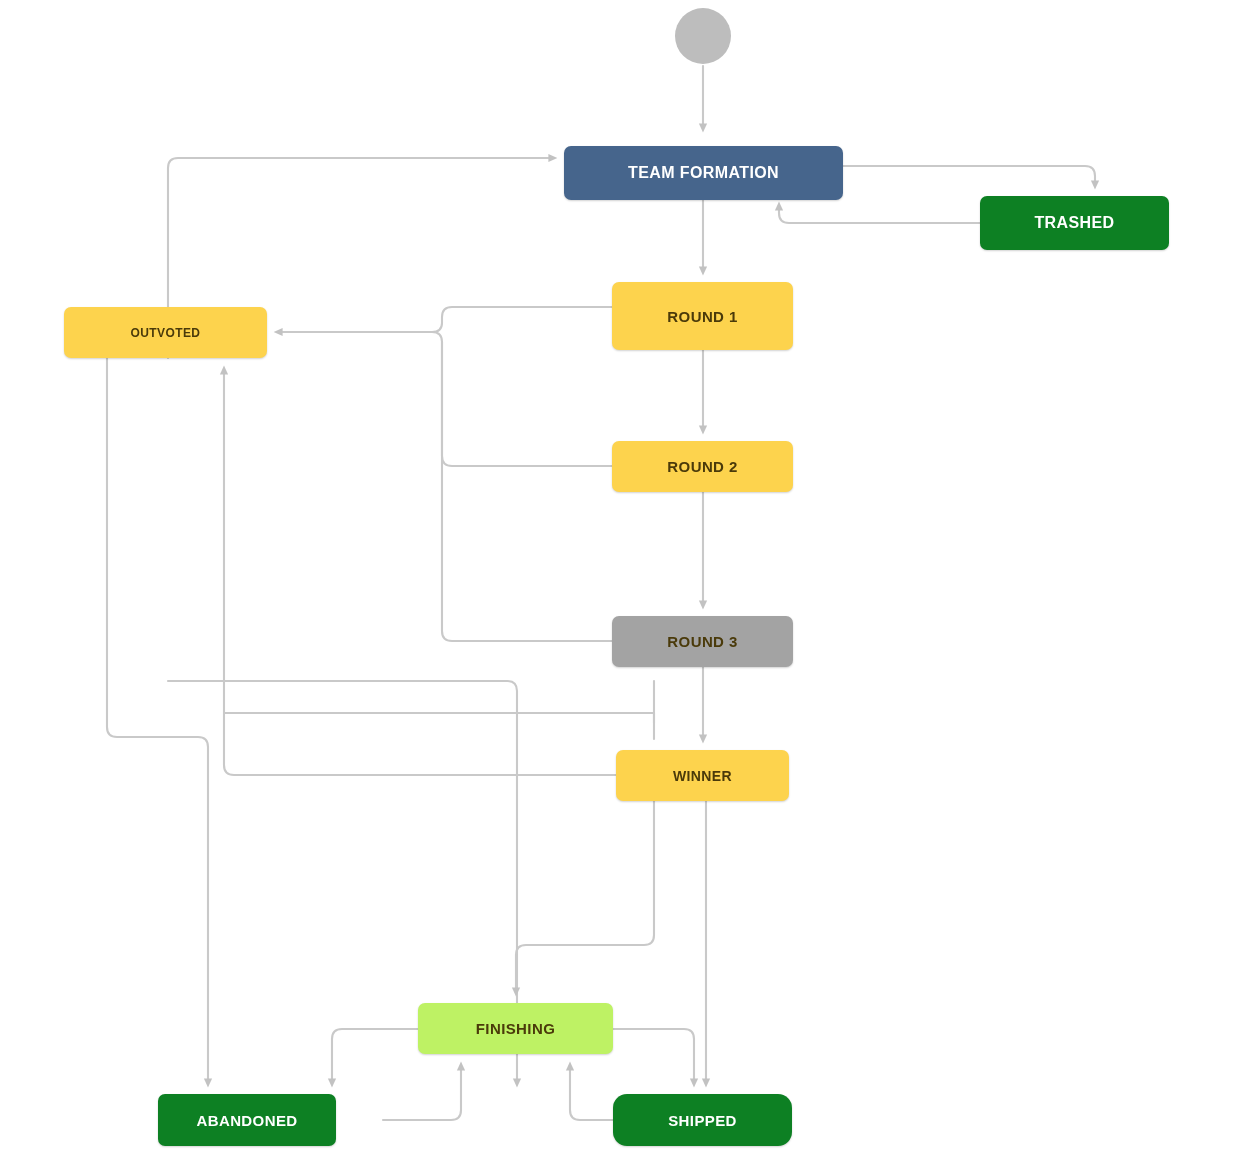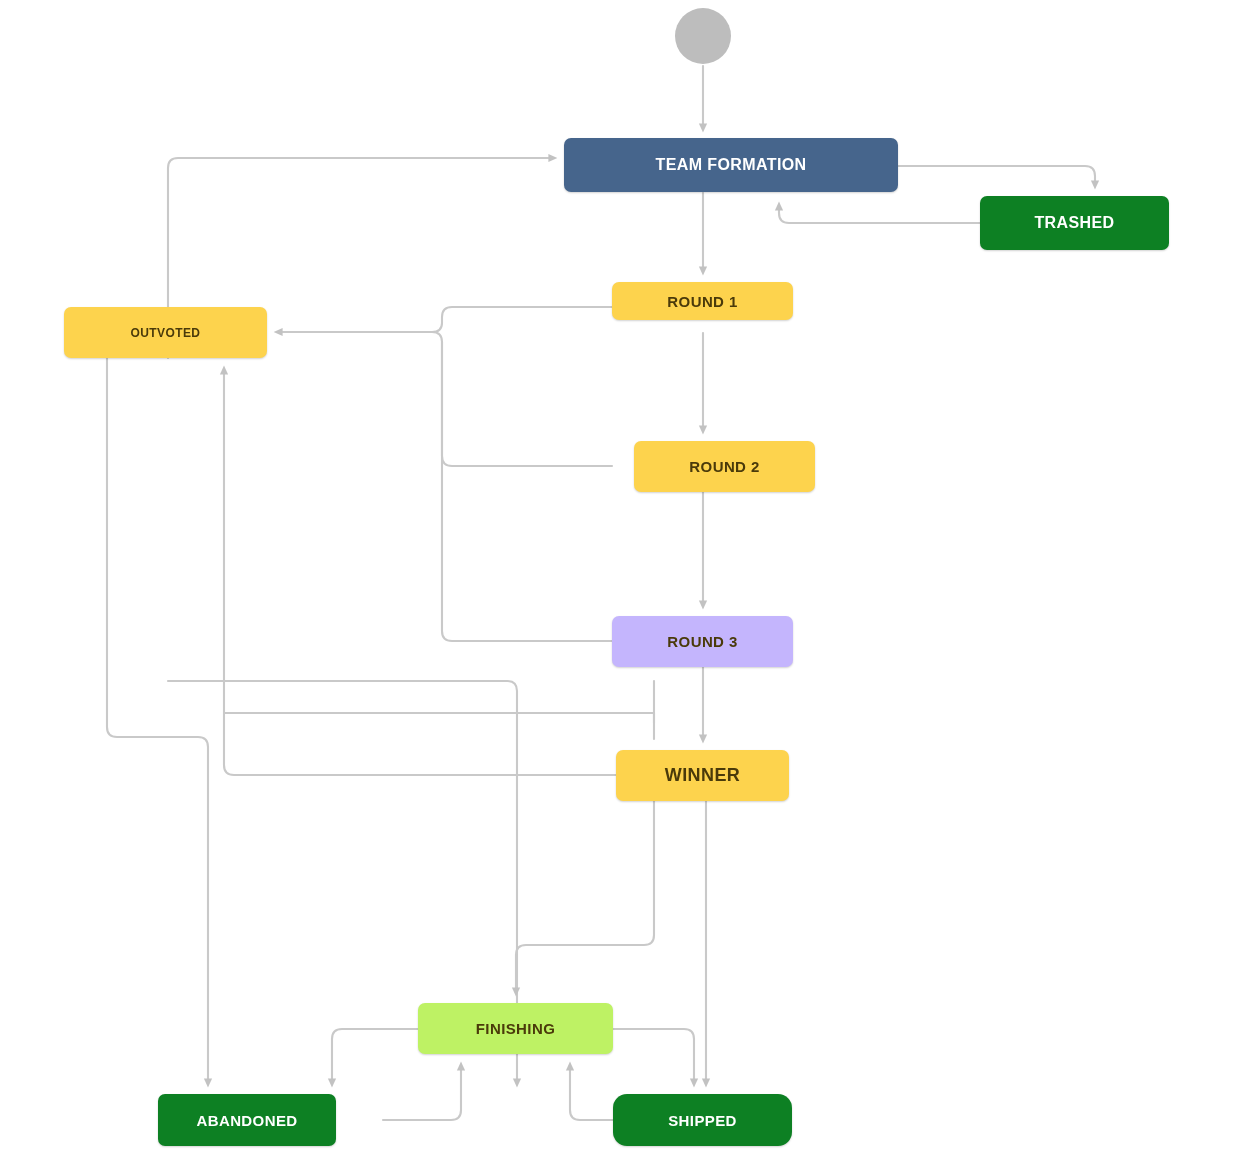--- a/index.html
+++ b/index.html
@@ -104,45 +104,45 @@
 
       <path d="M654,739 L654,681"></path>
 
       <path d="M224,713 L654,713 Q654,713 654,723"></path>
 
     </g>
   </svg>
 
   <div class="start-node" style="left:675px; top:8px; width:56px; height:56px;"></div>
 
-  <div class="node" style="left:564px; top:138px; width:334px; height:54px; background:#46658c; color:#ffffff; font-size:16px;text-align:center;">
+  <div class="node" style="left:564px; top:146px; width:279px; height:54px; background:#46658c; color:#ffffff; font-size:16px;text-align:center;">
     <span class="node-label">TEAM FORMATION</span>
   </div>
 
   <div class="node" style="left:980px; top:196px; width:189px; height:54px; background:#0d8023; color:#ffffff; font-size:16px;">
     <span class="node-label">TRASHED</span>
   </div>
 
-  <div class="node" style="left:612px; top:282px; width:181px; height:38px; background:#fdd34d; color:#4a3a0a; font-size:15px;">
+  <div class="node" style="left:612px; top:282px; width:181px; height:68px; background:#fdd34d; color:#4a3a0a; font-size:15px;">
     <span class="node-label">ROUND 1</span>
   </div>
 
   <div class="node" style="left:64px; top:307px; width:203px; height:51px; background:#fdd34d; color:#4a3a0a; font-size:12px;">
     <span class="node-label">OUTVOTED</span>
   </div>
 
-  <div class="node" style="left:612px; top:441px; width:181px; height:51px; background:#fdd34d; color:#4a3a0a; font-size:15px;margin-left:22px;">
+  <div class="node" style="left:612px; top:441px; width:181px; height:51px; background:#fdd34d; color:#4a3a0a; font-size:15px;">
     <span class="node-label">ROUND 2</span>
   </div>
 
-  <div class="node" style="left:612px; top:616px; width:181px; height:51px; background:#c4b5fd; color:#4a3a0a; font-size:15px;">
+  <div class="node" style="left:612px; top:616px; width:181px; height:51px; background:#a3a3a3; color:#4a3a0a; font-size:15px;">
     <span class="node-label">ROUND 3</span>
   </div>
 
-  <div class="node" style="left:616px; top:750px; width:173px; height:51px; background:#fdd34d; color:#4a3a0a; font-size:18px;">
+  <div class="node" style="left:616px; top:750px; width:173px; height:51px; background:#fdd34d; color:#4a3a0a; font-size:14px;">
     <span class="node-label">WINNER</span>
   </div>
 
   <div class="node" style="left:418px; top:1003px; width:195px; height:51px; background:#bef264; color:#4a3a0a; font-size:15px;">
     <span class="node-label">FINISHING</span>
   </div>
 
   <div class="node" style="left:158px; top:1094px; width:178px; height:52px; background:#0d8023; color:#ffffff; font-size:15px;">
     <span class="node-label">ABANDONED</span>
   </div>

